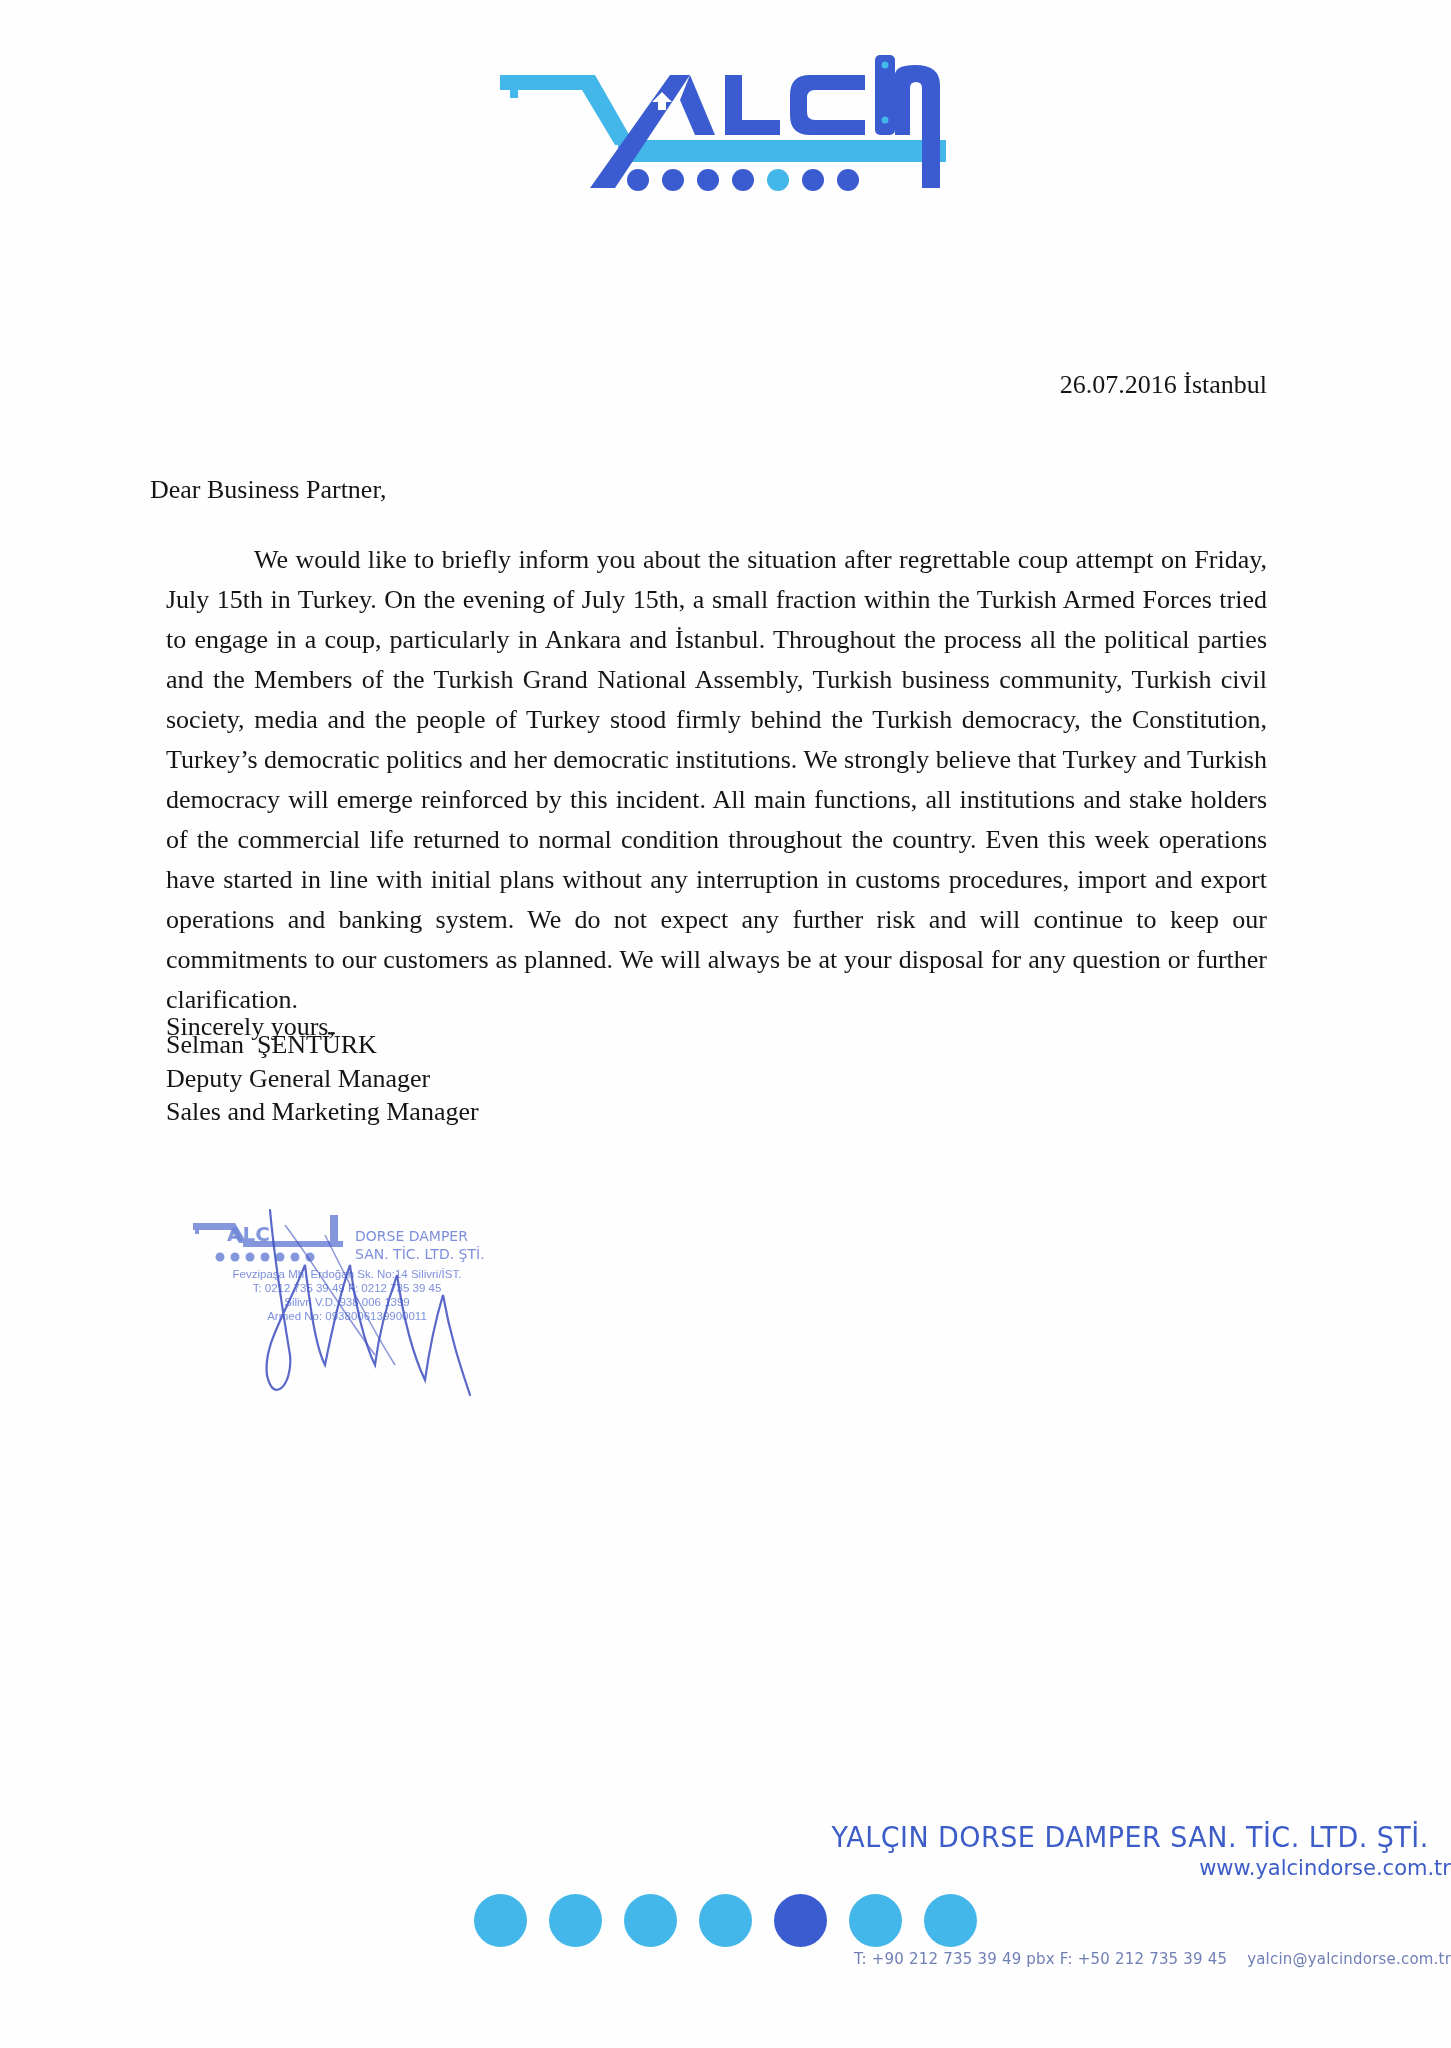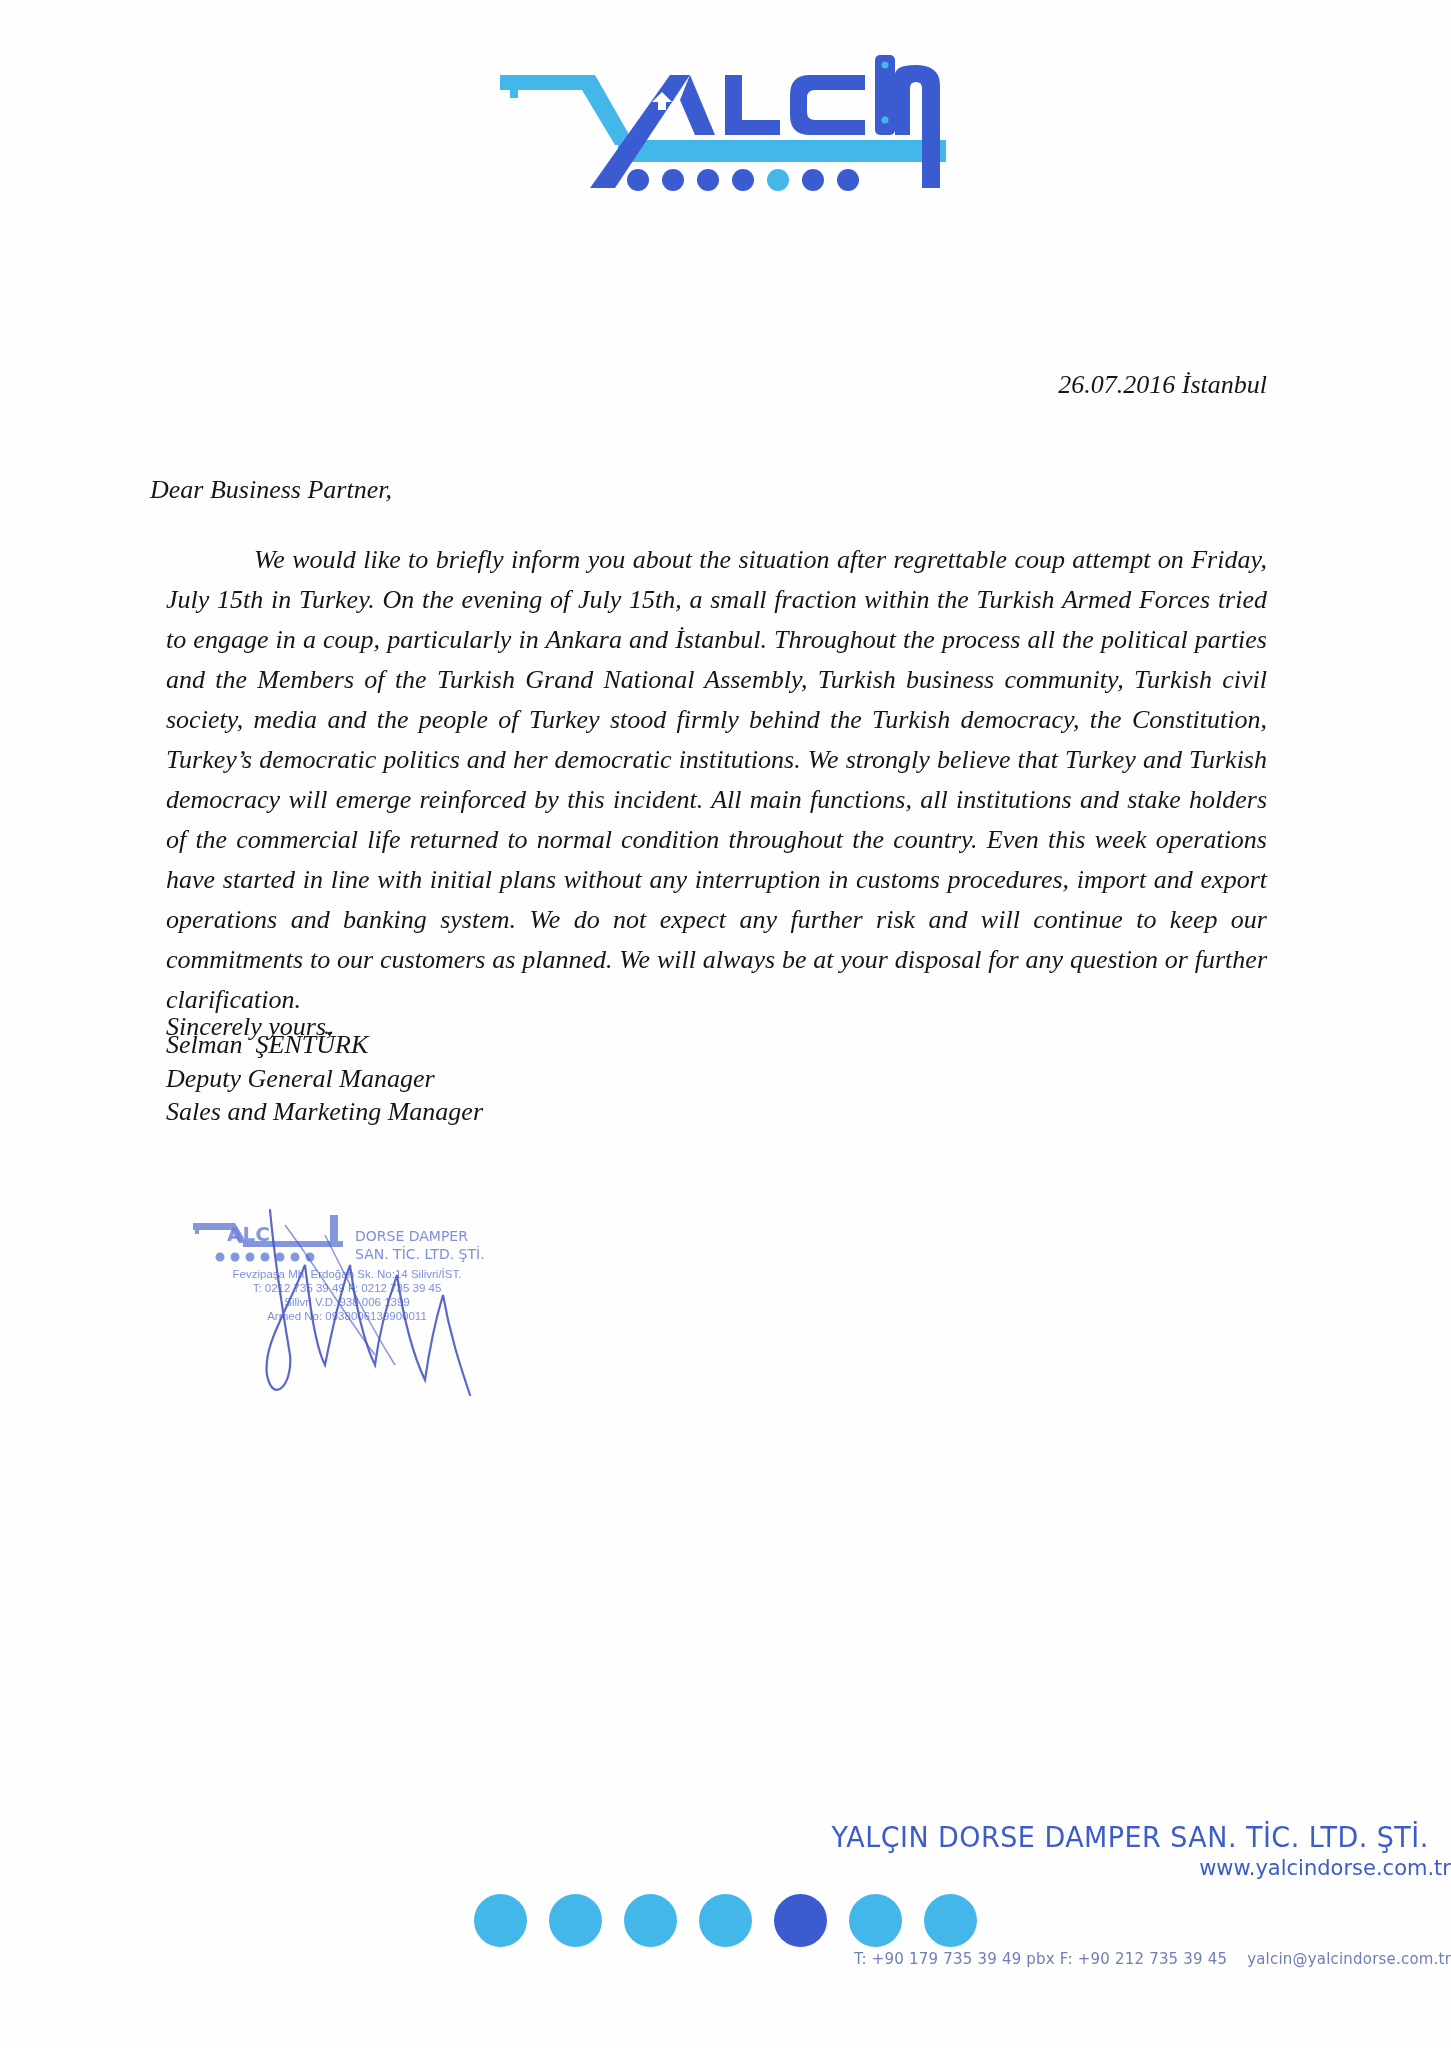--- a/index.html
+++ b/index.html
@@ -1,19 +1,19 @@
 <!DOCTYPE html>
 <html><head>
 <meta charset="utf-8">
 <style>
   html, body { margin: 0; padding: 0; background: #ffffff; }
   body { width: 1451px; height: 2048px; position: relative; overflow: hidden; }
   .page { position: absolute; inset: 0; background: #fefefe; }
   .logo { position: absolute; left: 470px; top: 40px; width: 520px; height: 170px; }
-  .serif { font-family: "Liberation Serif", "DejaVu Serif", serif; font-style: italic; color: #151515; }
+  .serif { font-family: "Liberation Serif", "DejaVu Serif", serif; color: #151515; }
   .date { position: absolute; right: 184px; top: 370px; font-size: 26px; }
   .salutation { position: absolute; left: 150px; top: 475px; font-size: 26px; }
   .body-text { position: absolute; left: 166px; top: 540px; width: 1101px; font-size: 26px; line-height: 40px; text-align: justify; text-indent: 88px; margin: 0; }
   .closing { position: absolute; left: 166px; top: 1012px; font-size: 26px; }
   .signature-block { position: absolute; left: 166px; top: 1028px; font-size: 26px; line-height: 33.5px; }
   .stamp { position: absolute; left: 175px; top: 1205px; width: 340px; height: 215px; }
   .footer { position: absolute; left: 0; right: 0; top: 1820px; text-align: right; }
   .footer-company { font-family: "DejaVu Sans", sans-serif; font-size: 29px; color: #3c5cc8; letter-spacing: 0.5px; transform: scaleX(0.93); display: inline-block; }
   .footer-web { font-family: "DejaVu Sans", sans-serif; font-size: 21px; color: #3c5cc8; margin-top: 2px; }
   .dots { display: flex; justify-content: center; gap: 22px; margin-top: 14px; }
@@ -107,15 +107,15 @@
     <div class="footer-web">www.yalcindorse.com.tr</div>
     <div class="dots">
       <span class="dot"></span>
       <span class="dot"></span>
       <span class="dot"></span>
       <span class="dot"></span>
       <span class="dot dark"></span>
       <span class="dot"></span>
       <span class="dot"></span>
     </div>
-    <div class="footer-contact" style="white-space:pre;">T: +90 179 735 39 49 pbx F: +90 212 735 39 45    yalcin@yalcindorse.com.tr</div>
+    <div class="footer-contact" style="white-space:pre;">T: +90 212 735 39 49 pbx F: +50 212 735 39 45    yalcin@yalcindorse.com.tr</div>
   </div>
 </div>
 
 </body></html>

